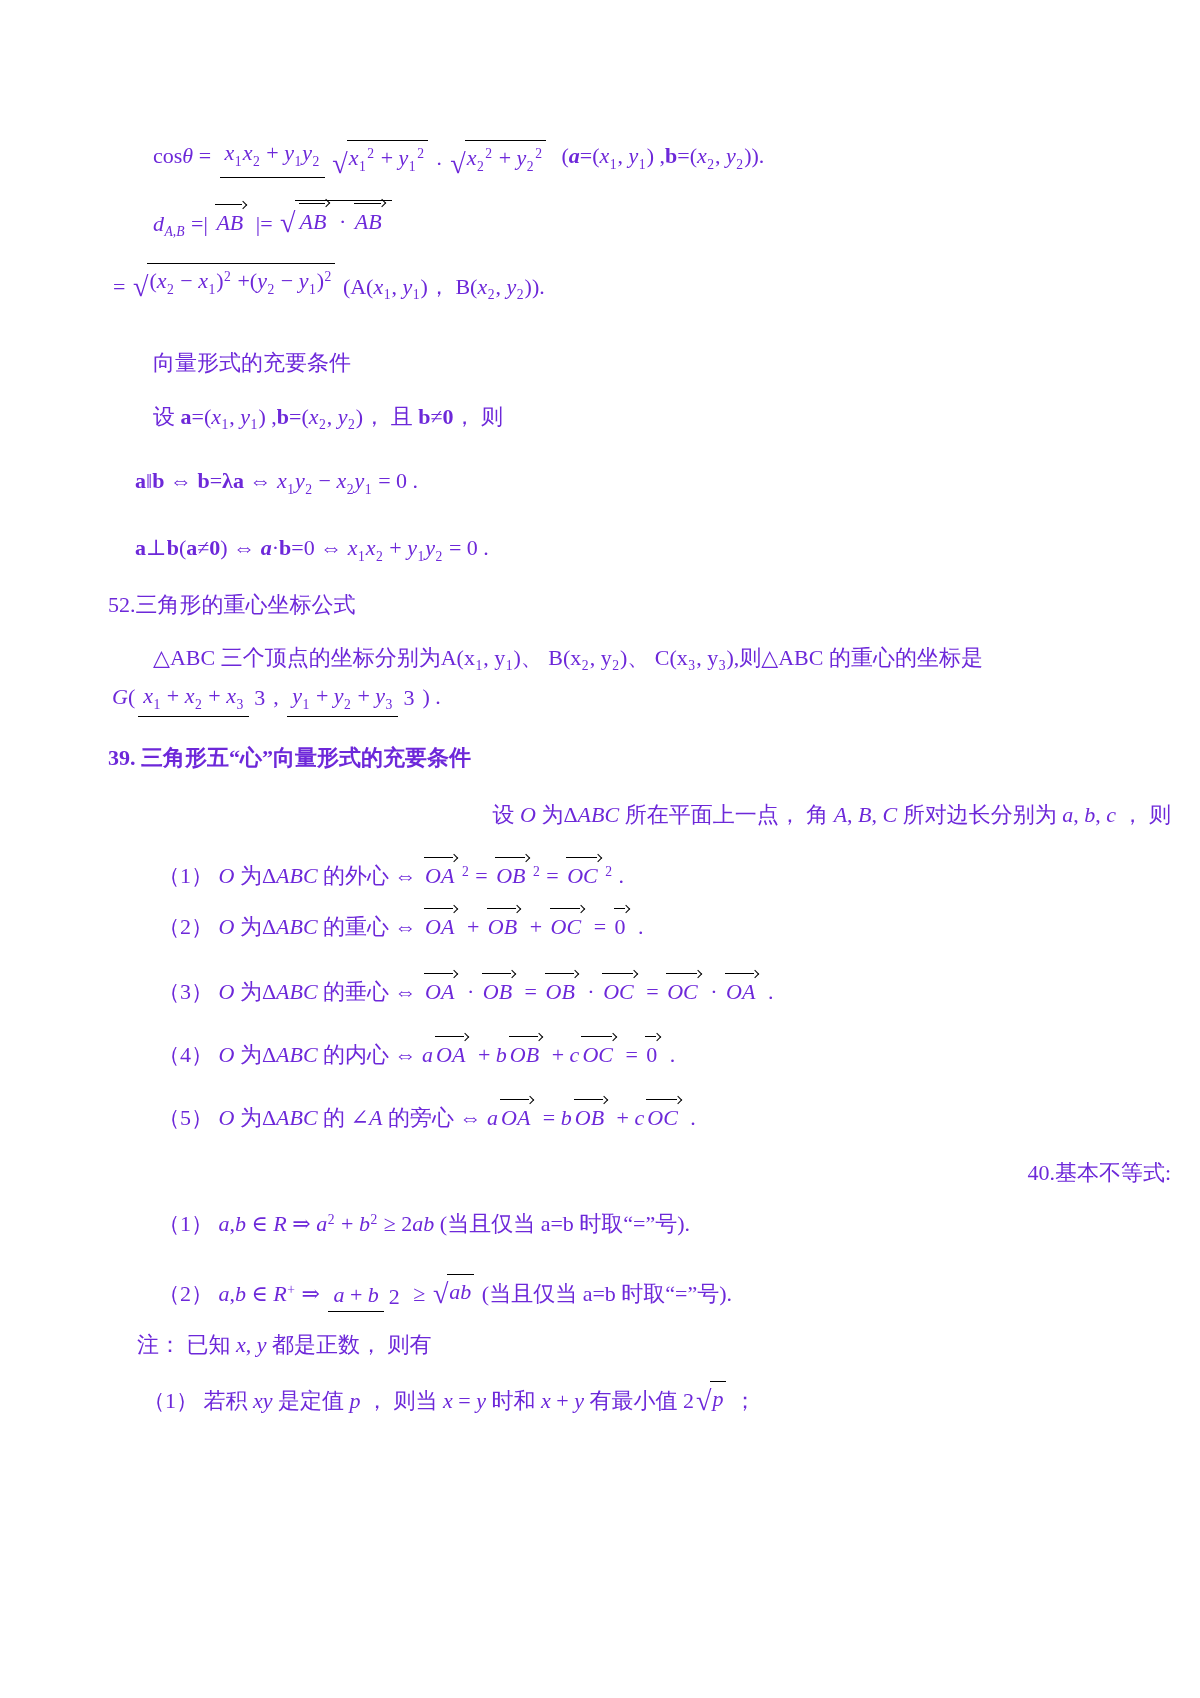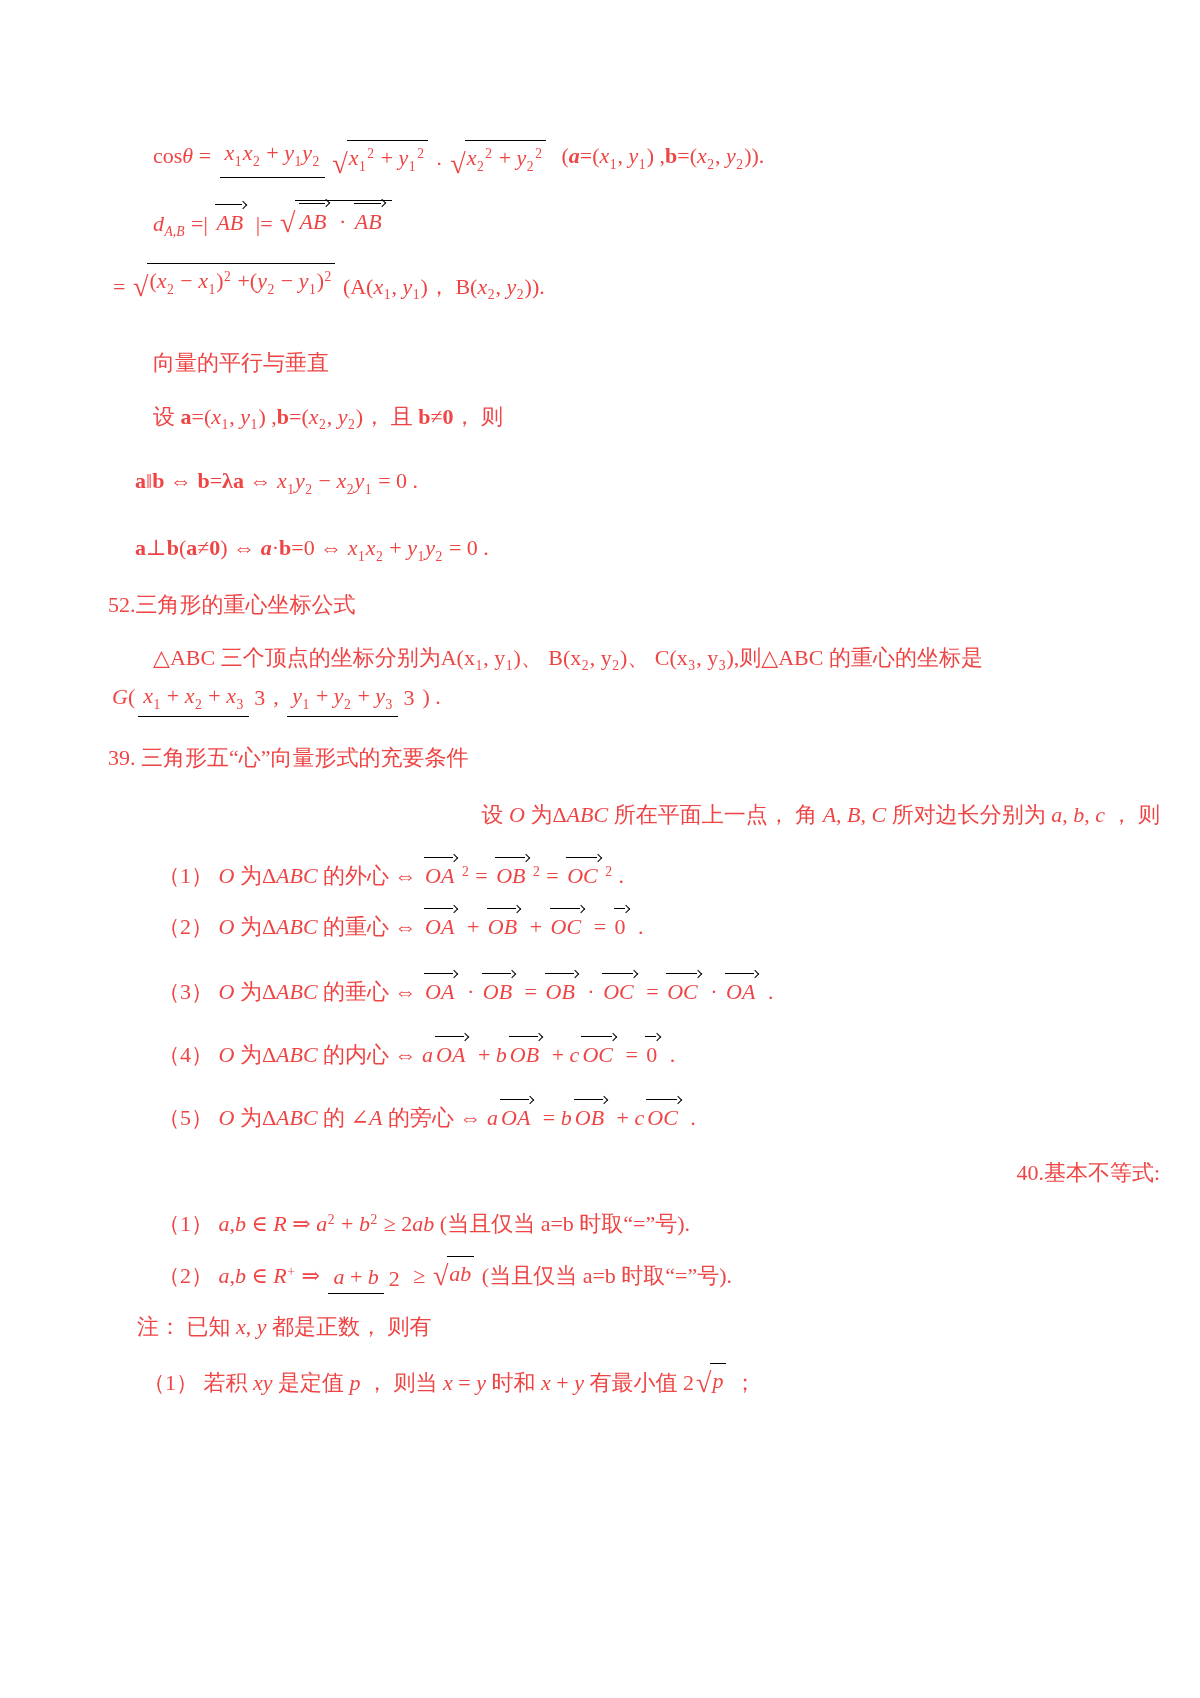--- a/index.html
+++ b/index.html
@@ -1,23 +1,23 @@
 <!DOCTYPE html>
 <html><head>
 <meta charset="utf-8">
 <style>
   html,body{margin:0;padding:0;background:#ffffff;}
   .page{
     position:relative;
     width:1200px;height:1698px;
     box-sizing:border-box;
-    background:#ffffff;color:#ef4444;
+    background:#ffffff;color:#6d28d9;
     font-family:"Liberation Serif","DejaVu Serif",serif;
     font-size:22px;line-height:1.32;
-    padding:138px 40px 40px 108px;
+    padding:138px 29px 40px 108px;
     overflow:hidden;
   }
   .line{white-space:nowrap;}
   
   .mi{font-style:italic;}
   
   .mb{font-weight:bold;}
   
   .ssub{font-size:0.62em;vertical-align:-0.42em;margin:0 1px 0 0.5px;}
   .ssup{font-size:0.62em;vertical-align:0.55em;margin:0 1px 0 0.5px;}
@@ -52,42 +52,42 @@
             </span></span>
         </span> (<span class="mi mb">a</span>=(<span class="mi">x</span><span class="ssub">1</span>, <span class="mi">y</span><span class="ssub">1</span>) ,<span class="mb">b</span>=(<span class="mi">x</span><span class="ssub">2</span>, <span class="mi">y</span><span class="ssub">2</span>)).</div>
       <div class="line" style="padding-left: 45px; margin-bottom: 22px;"><span class="mi">d</span><span class="ssub"><span class="mi">A</span>,<span class="mi">B</span></span> =| <span class="vec"><span class="mi">AB</span></span> |= <span class="sqrt">
           <span class="rad">√</span>
           <span class="radicand"><span class="vec"><span class="mi">AB</span></span> · <span class="vec"><span class="mi">AB</span></span></span>
         </span></div>
       <div class="line" style="padding-left: 5px; margin-bottom: 44px;">= <span class="sqrt">
           <span class="rad">√</span>
           <span class="radicand">(<span class="mi">x</span><span class="ssub">2</span> − <span class="mi">x</span><span class="ssub">1</span>)<span class="ssup">2</span> +(<span class="mi">y</span><span class="ssub">2</span> − <span class="mi">y</span><span class="ssub">1</span>)<span class="ssup">2</span></span>
         </span> (<span class="">A</span>(<span class="mi">x</span><span class="ssub">1</span>, <span class="mi">y</span><span class="ssub">1</span>)， <span class="">B</span>(<span class="mi">x</span><span class="ssub">2</span>, <span class="mi">y</span><span class="ssub">2</span>)).</div>
-      <div class="line" style="padding-left: 45px; margin-bottom: 24px;">向量的平行与垂直</div>
+      <div class="line" style="padding-left: 45px; margin-bottom: 24px;">向量形式的充要条件</div>
       <div class="line" style="padding-left: 45px; margin-bottom: 32px;">设 <span class="mb">a</span>=(<span class="mi">x</span><span class="ssub">1</span>, <span class="mi">y</span><span class="ssub">1</span>) ,<span class="mb">b</span>=(<span class="mi">x</span><span class="ssub">2</span>, <span class="mi">y</span><span class="ssub">2</span>)， 且 <span class="mb">b</span>≠<span class="mb">0</span>， 则</div>
       <div class="line" style="padding-left: 27px; margin-bottom: 34px;"><span class="mb">a</span>‖<span class="mb">b</span> ⇔ <span class="mb">b</span>=<span class="mb">λa</span>  ⇔ <span class="mi">x</span><span class="ssub">1</span><span class="mi">y</span><span class="ssub">2</span> − <span class="mi">x</span><span class="ssub">2</span><span class="mi">y</span><span class="ssub">1</span> = 0 .</div>
       <div class="line" style="padding-left: 27px; margin-bottom: 24px;"><span class="mb">a</span>⊥<span class="mb">b</span>(<span class="mb">a</span>≠<span class="mb">0</span>) ⇔ <span class="mi mb">a</span>·<span class="mb">b</span>=0 ⇔ <span class="mi">x</span><span class="ssub">1</span><span class="mi">x</span><span class="ssub">2</span> + <span class="mi">y</span><span class="ssub">1</span><span class="mi">y</span><span class="ssub">2</span> = 0 .</div>
       <div class="line" style="padding-left: 0px; margin-bottom: 24px;">52.三角形的重心坐标公式</div>
       <div class="line" style="padding-left: 45px; margin-bottom: 6px;">△<span class="">ABC</span> 三个顶点的坐标分别为<span class="">A</span>(<span class="">x</span><span class="ssub">1</span>, <span class="">y</span><span class="ssub">1</span>)、 <span class="">B</span>(<span class="">x</span><span class="ssub">2</span>, <span class="">y</span><span class="ssub">2</span>)、 <span class="">C</span>(<span class="">x</span><span class="ssub">3</span>, <span class="">y</span><span class="ssub">3</span>),则△<span class="">ABC</span> 的重心的坐标是</div>
       <div class="line" style="padding-left: 4px; margin-bottom: 26px;"><span class="mi">G</span>(<span class="frac">
           <span class="fnum"><span class="mi">x</span><span class="ssub">1</span> + <span class="mi">x</span><span class="ssub">2</span> + <span class="mi">x</span><span class="ssub">3</span></span>
           <span class="fden">3</span>
         </span>, <span class="frac">
           <span class="fnum"><span class="mi">y</span><span class="ssub">1</span> + <span class="mi">y</span><span class="ssub">2</span> + <span class="mi">y</span><span class="ssub">3</span></span>
           <span class="fden">3</span>
         </span>) .</div>
-      <div class="line" style="padding-left: 0px; margin-bottom: 28px;">39. 三角形五“心”向量形式的充要条件</div>
+      <div class="line" style="padding-left: 0px; margin-bottom: 28px; font-weight: bold;">39. 三角形五“心”向量形式的充要条件</div>
       <div class="line" style="padding-left: 45px; margin-bottom: 28px; text-align: right;">设 <span class="mi">O</span> 为Δ<span class="mi">ABC</span> 所在平面上一点， 角 <span class="mi">A</span>, <span class="mi">B</span>, <span class="mi">C</span> 所对边长分别为 <span class="mi">a</span>, <span class="mi">b</span>, <span class="mi">c</span> ， 则</div>
       <div class="line" style="padding-left: 50px; margin-bottom: 18px;">（1） <span class="mi">O</span> 为Δ<span class="mi">ABC</span> 的外心 ⇔ <span class="vec"><span class="mi">OA</span></span><span class="ssup">2</span> = <span class="vec"><span class="mi">OB</span></span><span class="ssup">2</span> = <span class="vec"><span class="mi">OC</span></span><span class="ssup">2</span> .</div>
       <div class="line" style="padding-left: 50px; margin-bottom: 32px;">（2） <span class="mi">O</span> 为Δ<span class="mi">ABC</span> 的重心 ⇔ <span class="vec"><span class="mi">OA</span></span> + <span class="vec"><span class="mi">OB</span></span> + <span class="vec"><span class="mi">OC</span></span> = <span class="vec">0</span> .</div>
       <div class="line" style="padding-left: 50px; margin-bottom: 30px;">（3） <span class="mi">O</span> 为Δ<span class="mi">ABC</span> 的垂心 ⇔ <span class="vec"><span class="mi">OA</span></span> · <span class="vec"><span class="mi">OB</span></span> = <span class="vec"><span class="mi">OB</span></span> · <span class="vec"><span class="mi">OC</span></span> = <span class="vec"><span class="mi">OC</span></span> · <span class="vec"><span class="mi">OA</span></span> .</div>
       <div class="line" style="padding-left: 50px; margin-bottom: 30px;">（4） <span class="mi">O</span> 为Δ<span class="mi">ABC</span> 的内心 ⇔ <span class="mi">a</span><span class="vec"><span class="mi">OA</span></span> + <span class="mi">b</span><span class="vec"><span class="mi">OB</span></span> + <span class="mi">c</span><span class="vec"><span class="mi">OC</span></span> = <span class="vec">0</span> .</div>
       <div class="line" style="padding-left: 50px; margin-bottom: 26px;">（5） <span class="mi">O</span> 为Δ<span class="mi">ABC</span> 的 ∠<span class="mi">A</span> 的旁心 ⇔ <span class="mi">a</span><span class="vec"><span class="mi">OA</span></span> = <span class="mi">b</span><span class="vec"><span class="mi">OB</span></span> + <span class="mi">c</span><span class="vec"><span class="mi">OC</span></span> .</div>
       <div class="line" style="padding-left: 0px; margin-bottom: 22px; text-align: right;">40.基本不等式:</div>
-      <div class="line" style="padding-left: 50px; margin-bottom: 18px;">（1） <span class="mi">a</span>,<span class="mi">b</span> ∈ <span class="mi">R</span> ⇒ <span class="mi">a</span><span class="ssup">2</span> + <span class="mi">b</span><span class="ssup">2</span> ≥ 2<span class="mi">ab</span> (当且仅当 <span class="">a</span>=<span class="">b</span> 时取“=”号).</div>
+      <div class="line" style="padding-left: 50px; margin-bottom: 36px;">（1） <span class="mi">a</span>,<span class="mi">b</span> ∈ <span class="mi">R</span> ⇒ <span class="mi">a</span><span class="ssup">2</span> + <span class="mi">b</span><span class="ssup">2</span> ≥ 2<span class="mi">ab</span> (当且仅当 <span class="">a</span>=<span class="">b</span> 时取“=”号).</div>
       <div class="line" style="padding-left: 50px; margin-bottom: 18px;">（2） <span class="mi">a</span>,<span class="mi">b</span> ∈ <span class="mi">R</span><span class="ssup">+</span> ⇒ <span class="frac">
           <span class="fnum"><span class="mi">a</span> + <span class="mi">b</span></span>
           <span class="fden">2</span>
         </span> ≥ <span class="sqrt">
           <span class="rad">√</span>
           <span class="radicand"><span class="mi">ab</span></span>
         </span> (当且仅当 <span class="">a</span>=<span class="">b</span> 时取“=”号).</div>
       <div class="line" style="padding-left: 29px; margin-bottom: 22px;">注： 已知 <span class="mi">x</span>, <span class="mi">y</span> 都是正数， 则有</div>
       <div class="line" style="padding-left: 35px; margin-bottom: 0px;">（1） 若积 <span class="mi">xy</span> 是定值 <span class="mi">p</span> ， 则当 <span class="mi">x</span> = <span class="mi">y</span> 时和 <span class="mi">x</span> + <span class="mi">y</span> 有最小值 2<span class="sqrt">
           <span class="rad">√</span>

